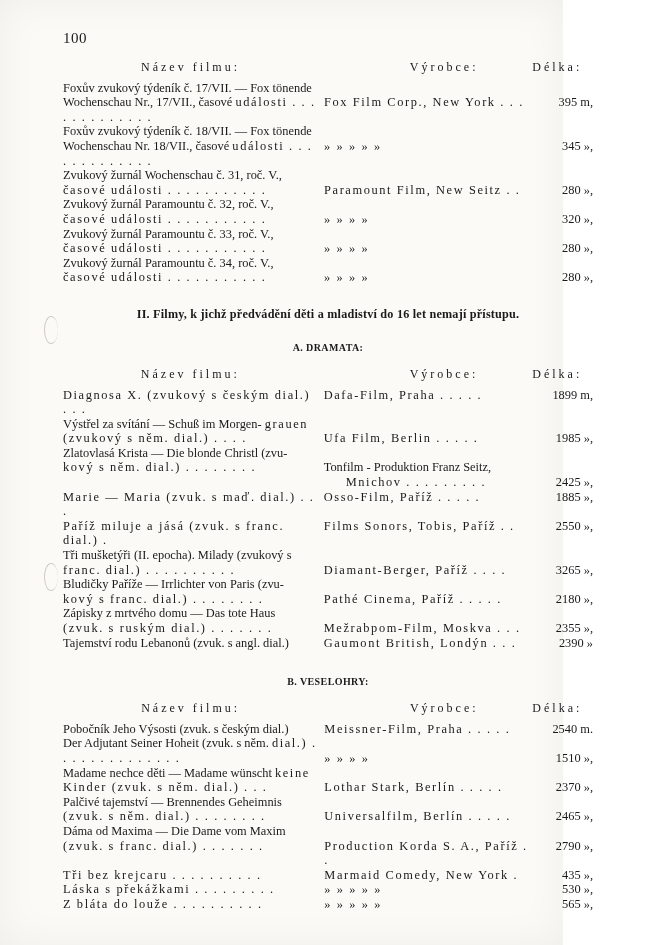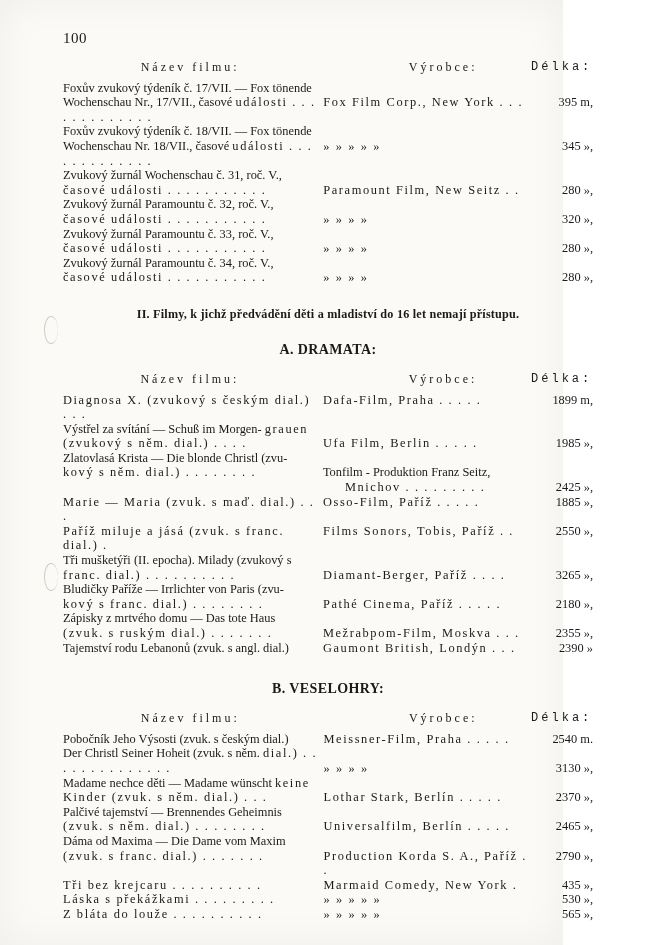--- a/index.html
+++ b/index.html
@@ -83,29 +83,29 @@
     white-space: nowrap;
   }
 
   .hdr-row td {
     font-size: 12px;
     padding-bottom: 6px !important;
     letter-spacing: 1.3px;
   }
   .hdr-title { text-align: center; }
   .hdr-maker { text-align: center; padding-left: 36px !important; }
-  .hdr-len   { text-align: left; padding-left: 2px !important; font-family: Liberation Mono, monospace; }
+  .hdr-len   { text-align: left; padding-left: 2px !important; }
   .dots { letter-spacing: 1.6px; }
 
   .maker-dots { letter-spacing: 1.6px; }
 
   .section-head {
     text-align: center;
     font-weight: bold;
-    font-size: 14px;
+    font-size: 10px;
     letter-spacing: 0.4px;
     margin: 20px 0 14px 0;
   }
   .section-head.big {
     font-size: 12.2px;
     letter-spacing: 0.2px;
     margin: 22px 0 18px 0;
     padding: 0 8px;
   }
   .sp-wide { letter-spacing: 3px; }
@@ -287,25 +287,25 @@
       </tr>
 
       <tr>
         <td class="c-title"><span class="l1">Pobočník Jeho Výsosti (zvuk. s českým dial.)</span></td>
         <td class="c-maker"><span class="maker-dots">Meissner-Film, Praha . . . . .</span></td>
         <td class="c-len"><span>2540 m.</span></td>
       </tr>
 
       <tr>
         <td class="c-title">
-          <span class="l1">Der Christl Seiner Hoheit (zvuk. s něm.</span>
+          <span class="l1">Der Adjutant Seiner Hoheit (zvuk. s něm.</span>
           <span class="l2 dots">dial.) . . . . . . . . . . . . . .</span>
         </td>
         <td class="c-maker"><span style="display:block;height:14.6px;"></span><span class="maker-dots">»          »          »          »</span></td>
-        <td class="c-len"><span style="display:block;height:14.6px;"></span><span>3130 »,</span></td>
+        <td class="c-len"><span style="display:block;height:14.6px;"></span><span>1510 »,</span></td>
       </tr>
 
       <tr>
         <td class="c-title">
           <span class="l1">Madame nechce děti  —  Madame wünscht</span>
           <span class="l2 dots">keine Kinder (zvuk. s něm. dial.) . . .</span>
         </td>
         <td class="c-maker"><span style="display:block;height:14.6px;"></span><span class="maker-dots">Lothar Stark, Berlín . . . . .</span></td>
         <td class="c-len"><span style="display:block;height:14.6px;"></span><span>2370 »,</span></td>
       </tr>

